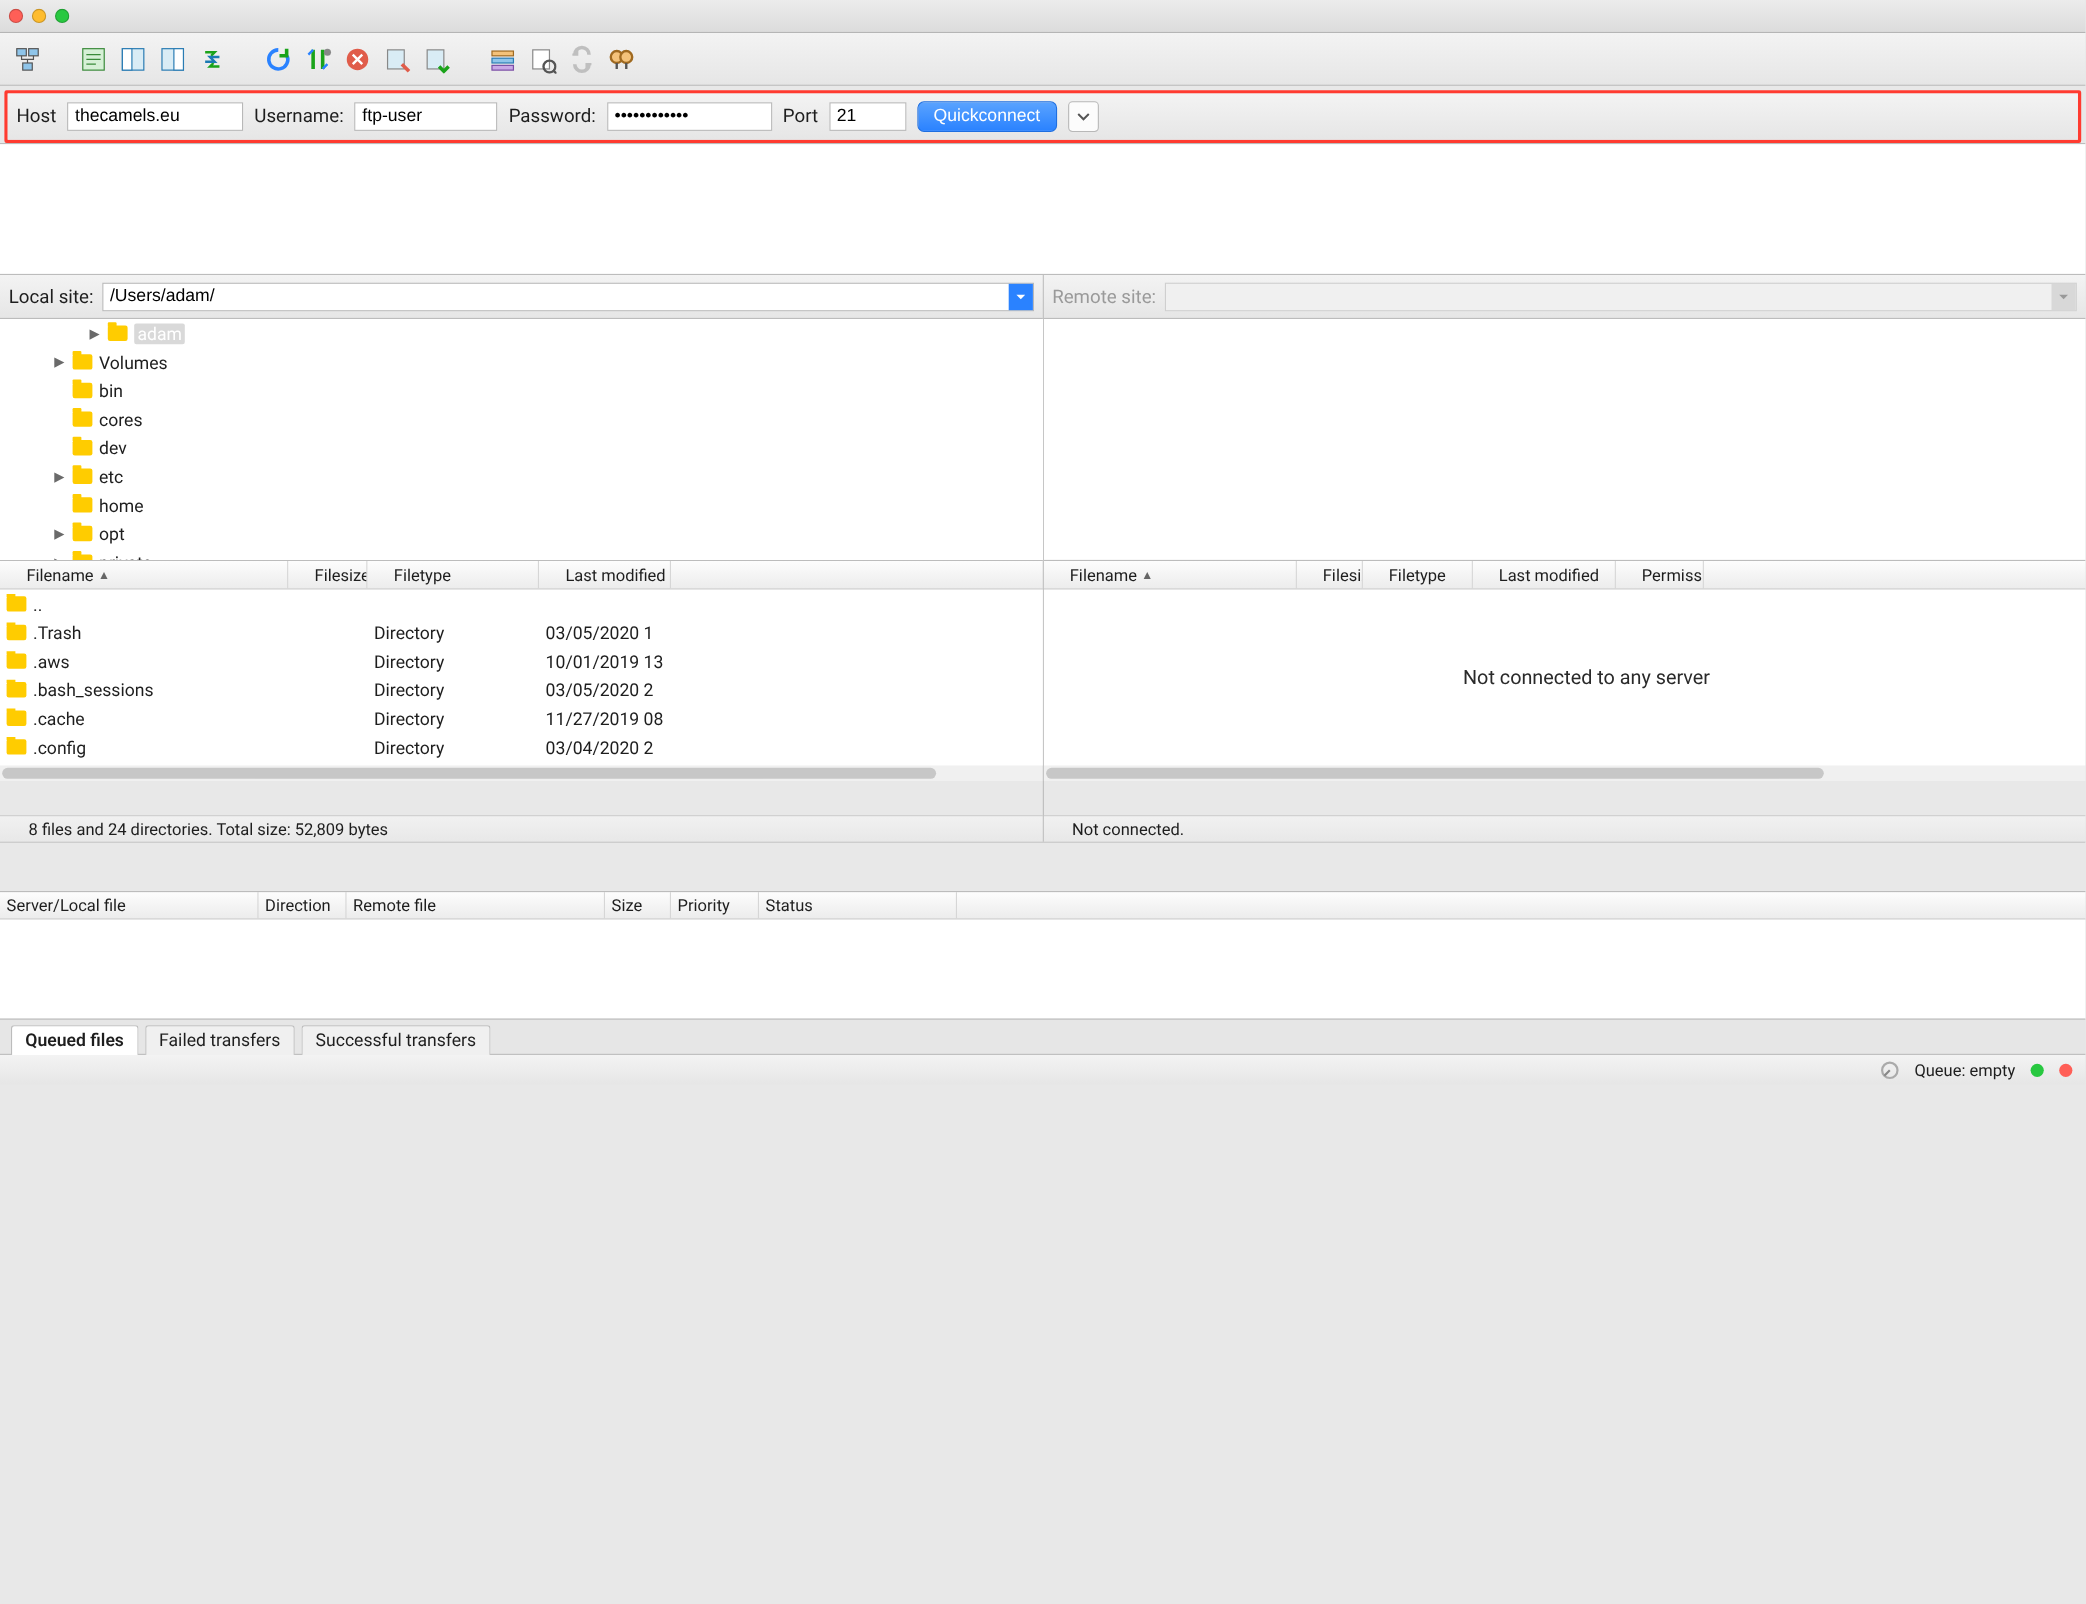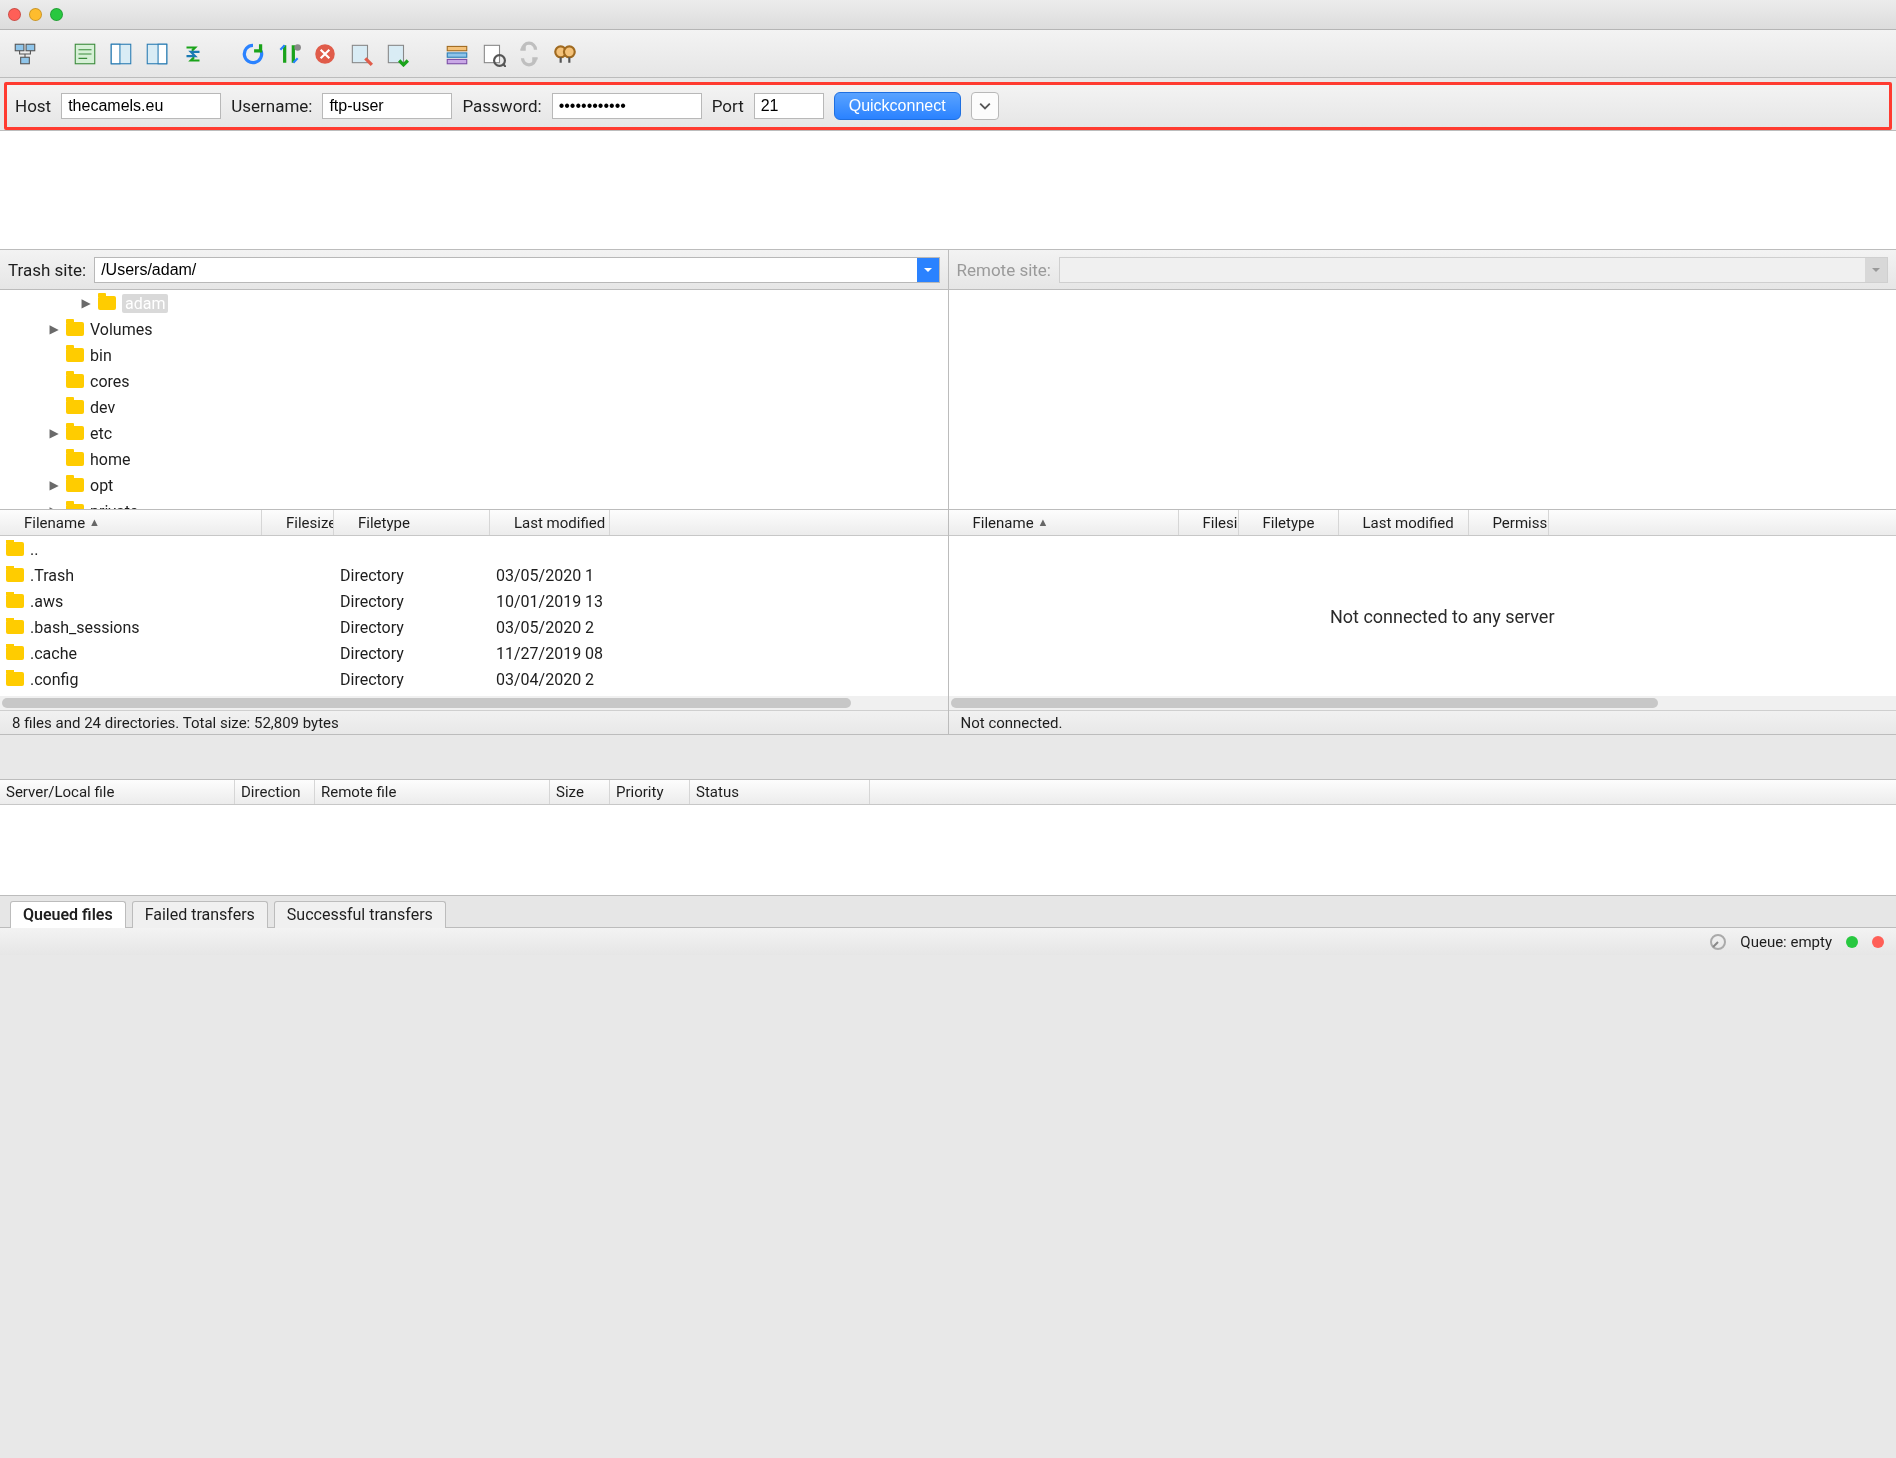--- a/index.html
+++ b/index.html
@@ -83,21 +83,21 @@
   .rcol-size { width:60px; }
   .rcol-type { width:100px; }
   .rcol-mod  { width:130px; }
   .rcol-perm { width:80px; }
 
   
   .hscroll { height:14px; background:#f0f0f0; display:flex; align-items:center; padding:0 2px; }
   .hscroll .thumb { height:10px; background:#c7c7c7; border-radius:6px; }
 
   
-  .statusline { background:linear-gradient(#f1f1f1,#e8e8e8); border-top:1px solid #cfcfcf; font-size:15px; padding:3px 12px; height:24px; display:flex; align-items:center; }
+  .statusline { background:linear-gradient(#f1f1f1,#e8e8e8); border-top:1px solid #cfcfcf; font-size:15px; padding:3px 26px; height:24px; display:flex; align-items:center;margin-top:31px; }
 
   
   .queuehdr { background:linear-gradient(#fdfdfd,#ececec); border-bottom:1px solid #c7c7c7; display:flex; height:26px; align-items:center; font-size:15px; border-top:1px solid #bcbcbc;margin-top:44px; }
   .queuehdr .col { border-right:1px solid #d6d6d6; padding:0 6px; height:100%; display:flex; align-items:center; }
   .queuebody { background:#fff; height:90px; }
 
   
   .qtabs { background:#e6e6e6; border-top:1px solid #bcbcbc; display:flex; padding:4px 10px 0 10px; gap:6px; height:32px; }
   .qtab { background:#f0f0f0; border:1px solid #bcbcbc; border-bottom:none; padding:3px 12px; font-size:16px; border-radius:3px 3px 0 0; position:relative; top:1px; }
   .qtab.active { background:#fff; font-weight:600; }
@@ -235,21 +235,21 @@
     </div>
   </div>
 </div>
 
 <div class="logarea"></div>
 
 <div class="sites">
 
   <div class="pane">
     <div class="sitebar">
-      <span class="label">Trash site:</span>
+      <span class="label">Local site:</span>
       <div class="combo">
         <input type="text" value="/Users/adam/" style="">
         <div class="dd">
             <svg viewBox="0 0 10 10">
               <path d="M1 3l4 4 4-4"></path>
             </svg>
           </div>
       </div>
     </div>
     <div class="tree" id="local-tree">

